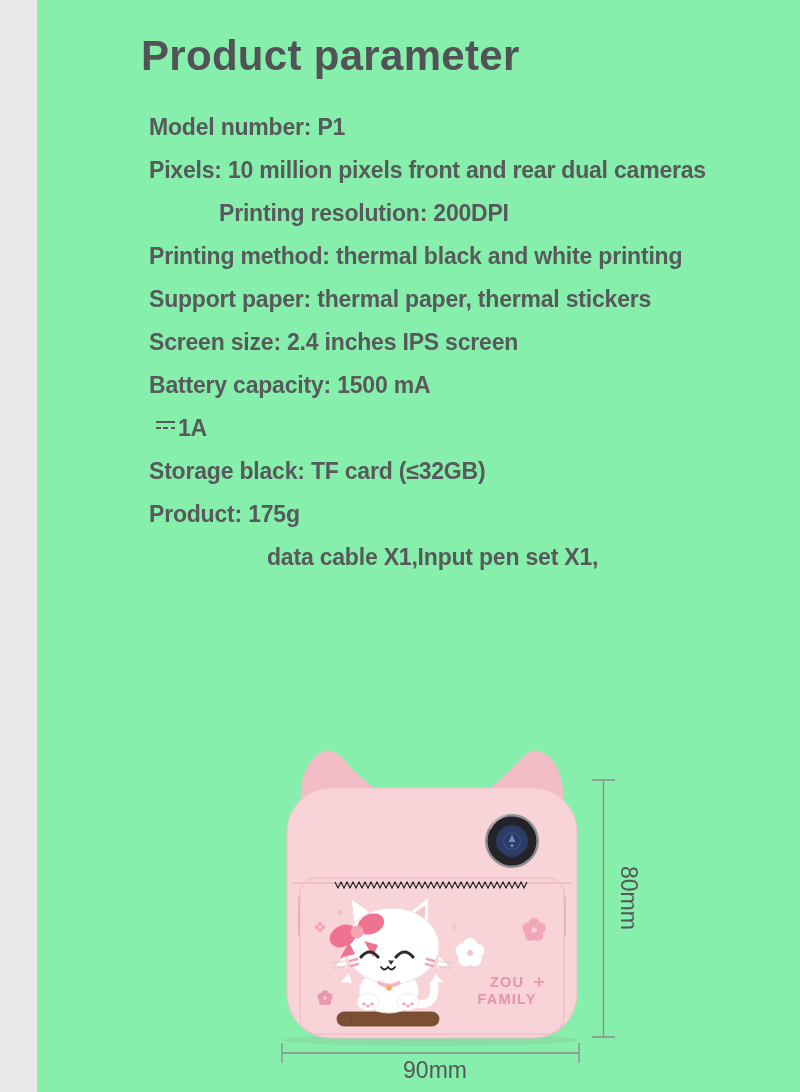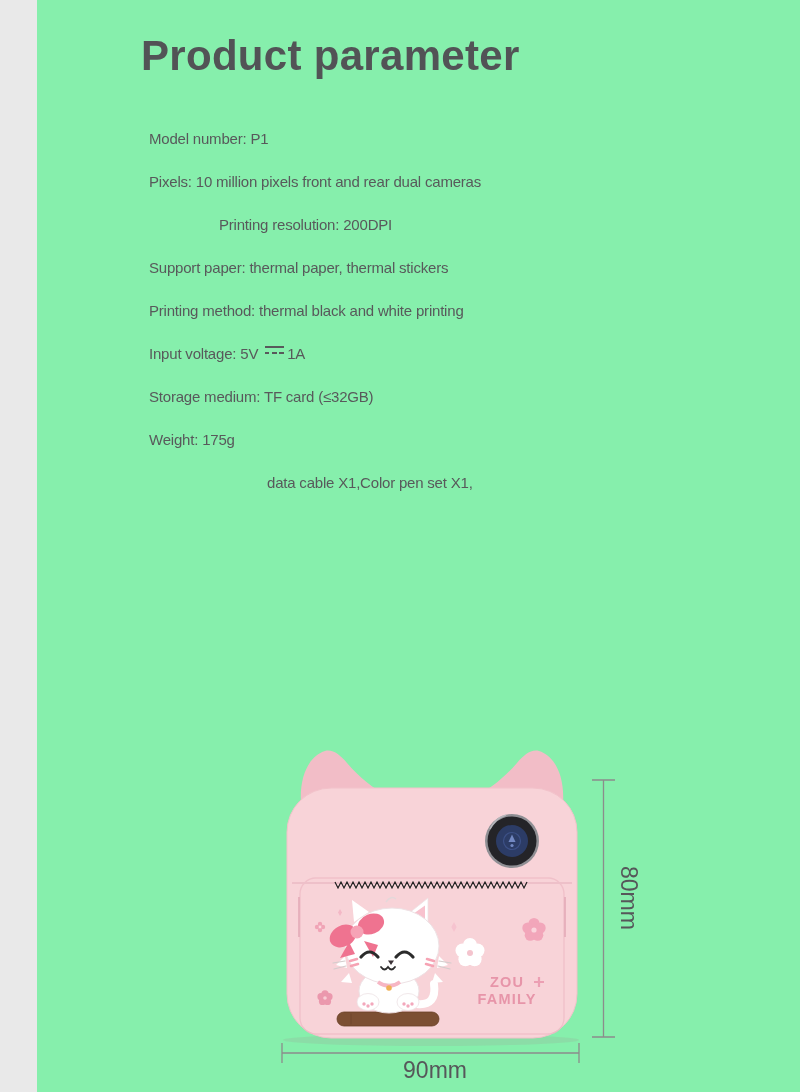--- a/index.html
+++ b/index.html
@@ -1,19 +1,19 @@
 <!DOCTYPE html>
 <html><head>
 <meta charset="utf-8">
 <style>
   html,body{margin:0;padding:0;}
   body{font-family:"Liberation Sans","DejaVu Sans",sans-serif;background:#e9e9e9;}
   .page{position:relative;width:800px;height:1092px;background:#86efac;overflow:hidden;color:#58595b;margin-left:37px;}
   .title{position:absolute;left:104px;top:4px;font-size:42px;font-weight:700;color:#525356;letter-spacing:.3px;}
-  .specs{position:absolute;left:112px;top:117px;font-size:15px;letter-spacing:-.2px;color:#58595b;}
+  .specs{position:absolute;left:112px;top:106px;font-size:23px;letter-spacing:-.2px;color:#58595b;font-weight:bold;}
   .spec-row{height:43px;display:flex;align-items:center;white-space:pre;}
   .indent-1{padding-left:70px;text-align:center;}
   .indent-2{padding-left:118px;}
   .dc-symbol{display:inline-block;width:19px;height:9px;margin:0 3px 0 7px;position:relative;transform:translateY(-3px);}
   .dc-symbol::before{content:"";position:absolute;left:0;top:0;width:100%;height:2.4px;background:#58595b;}
   .dc-symbol::after{content:"";position:absolute;left:0;top:5.8px;width:100%;height:2.4px;
     background:linear-gradient(to right,#58595b 0 4.5px,transparent 4.5px 7.2px,#58595b 7.2px 11.7px,transparent 11.7px 14.5px,#58595b 14.5px 19px);}
   .camera-area{position:absolute;left:0;top:730px;width:800px;height:362px;}
   svg text{font-family:"Liberation Sans","DejaVu Sans",sans-serif;}
   .brand-text{font-weight:bold;letter-spacing:1.2px;}
@@ -23,30 +23,31 @@
 <body>
 
 <div class="page">
 
   <h1 class="title">Product parameter</h1>
 
   <div class="specs">
     <div class="spec-row">Model number: P1</div>
     <div class="spec-row">Pixels: 10 million pixels front and rear dual cameras</div>
     <div class="spec-row indent-1">Printing resolution: 200DPI</div>
+    <div class="spec-row">Printing method: thermal black and white printing</div>
     <div class="spec-row">Support paper: thermal paper, thermal stickers</div>
-    <div class="spec-row">Printing method: thermal black and white printing</div>
+    <div class="spec-row">Screen size: 2.4 inches IPS screen</div>
+    <div class="spec-row">Battery capacity: 1500 mA</div>
     <div class="spec-row">
-      <span>Input voltage: 5V</span>
       <span class="dc-symbol"></span>
       <span>1A</span>
     </div>
-    <div class="spec-row">Storage medium: TF card (≤32GB)</div>
-    <div class="spec-row">Weight: 175g</div>
-    <div class="spec-row indent-2">data cable X1,Color pen set X1,</div>
+    <div class="spec-row">Storage black: TF card (≤32GB)</div>
+    <div class="spec-row">Product: 175g</div>
+    <div class="spec-row indent-2">data cable X1,Input pen set X1,</div>
   </div>
 
   <div class="camera-area">
     <svg width="800" height="362" viewBox="0 0 800 362">
 
       <ellipse cx="394" cy="310" rx="148" ry="6" fill="rgba(170,130,140,0.16)"></ellipse>
 
       <g>
         <path d="M 265 82 C 260 50 271 26 288 21 C 296 19 303 25 310 33 C 323 48 337 59 351 66 L 298 94 Z" fill="#f2bdc7"></path>
         <path d="M 525 82 C 530 50 519 26 502 21 C 494 19 487 25 480 33 C 467 48 453 59 439 66 L 492 94 Z" fill="#f2bdc7"></path>

